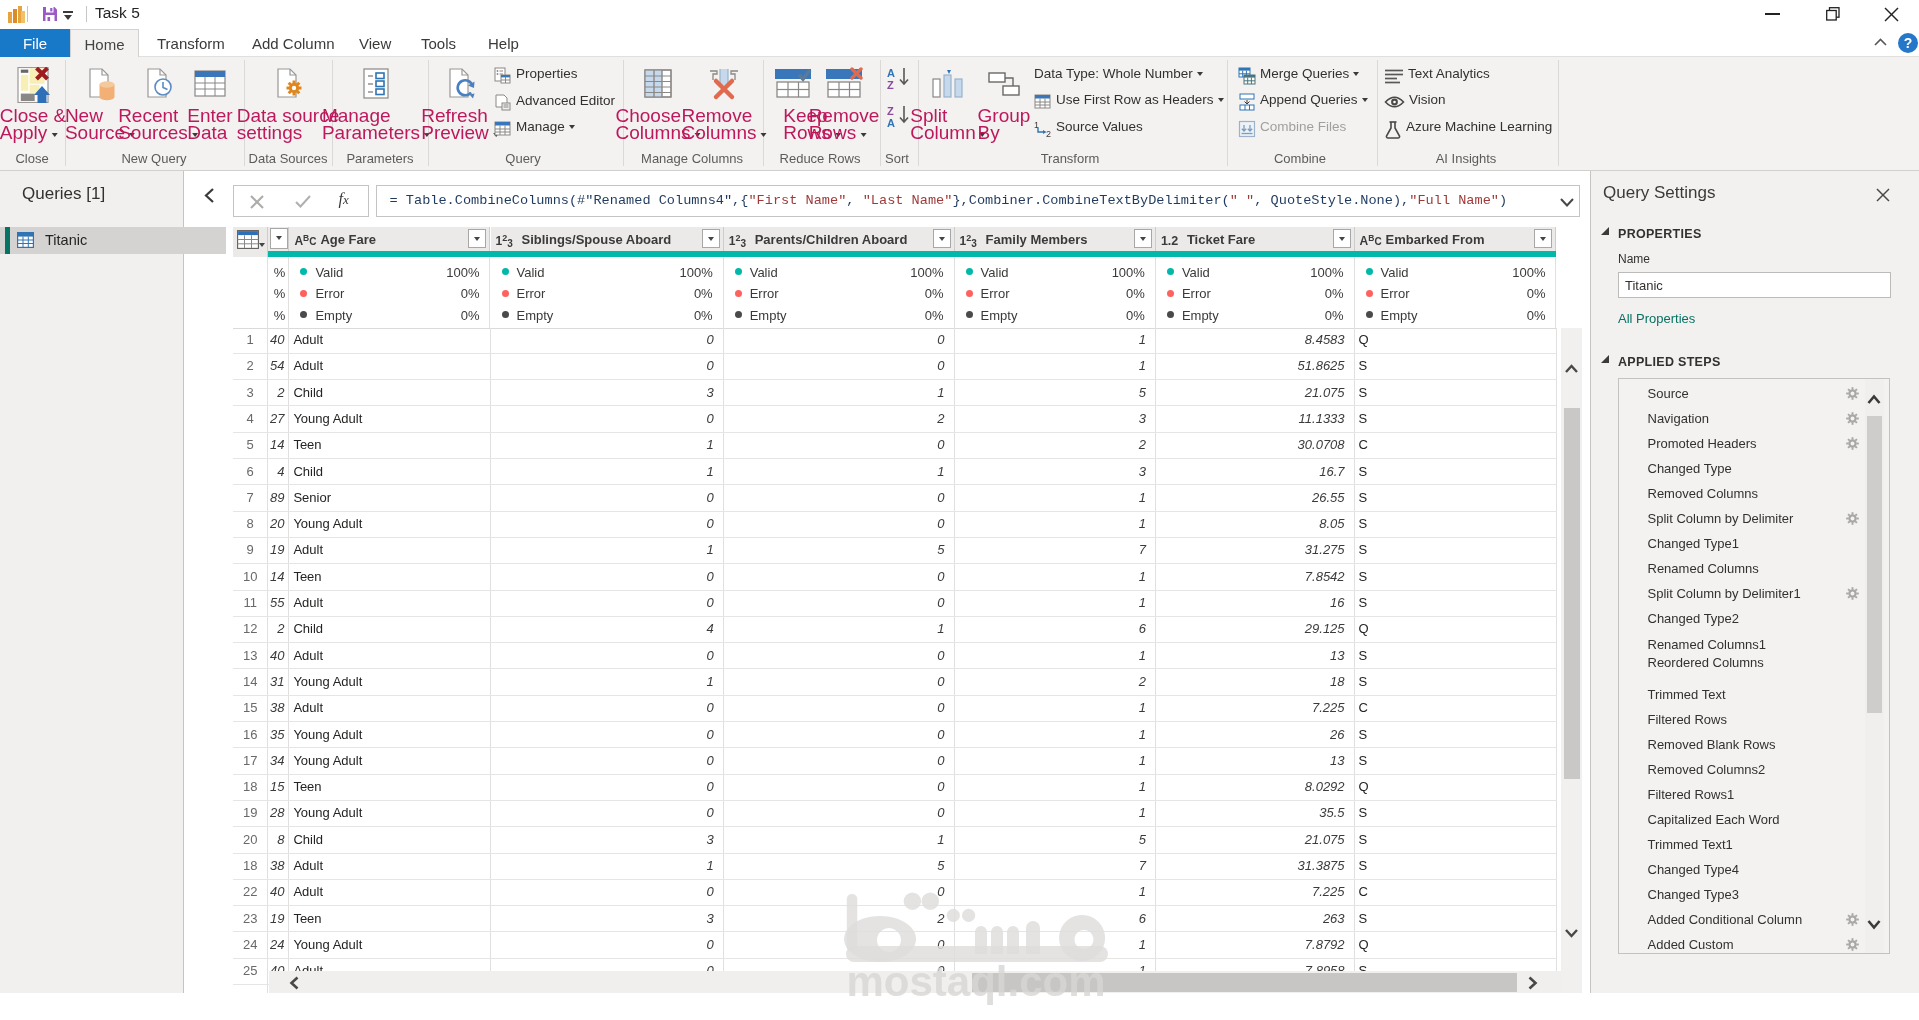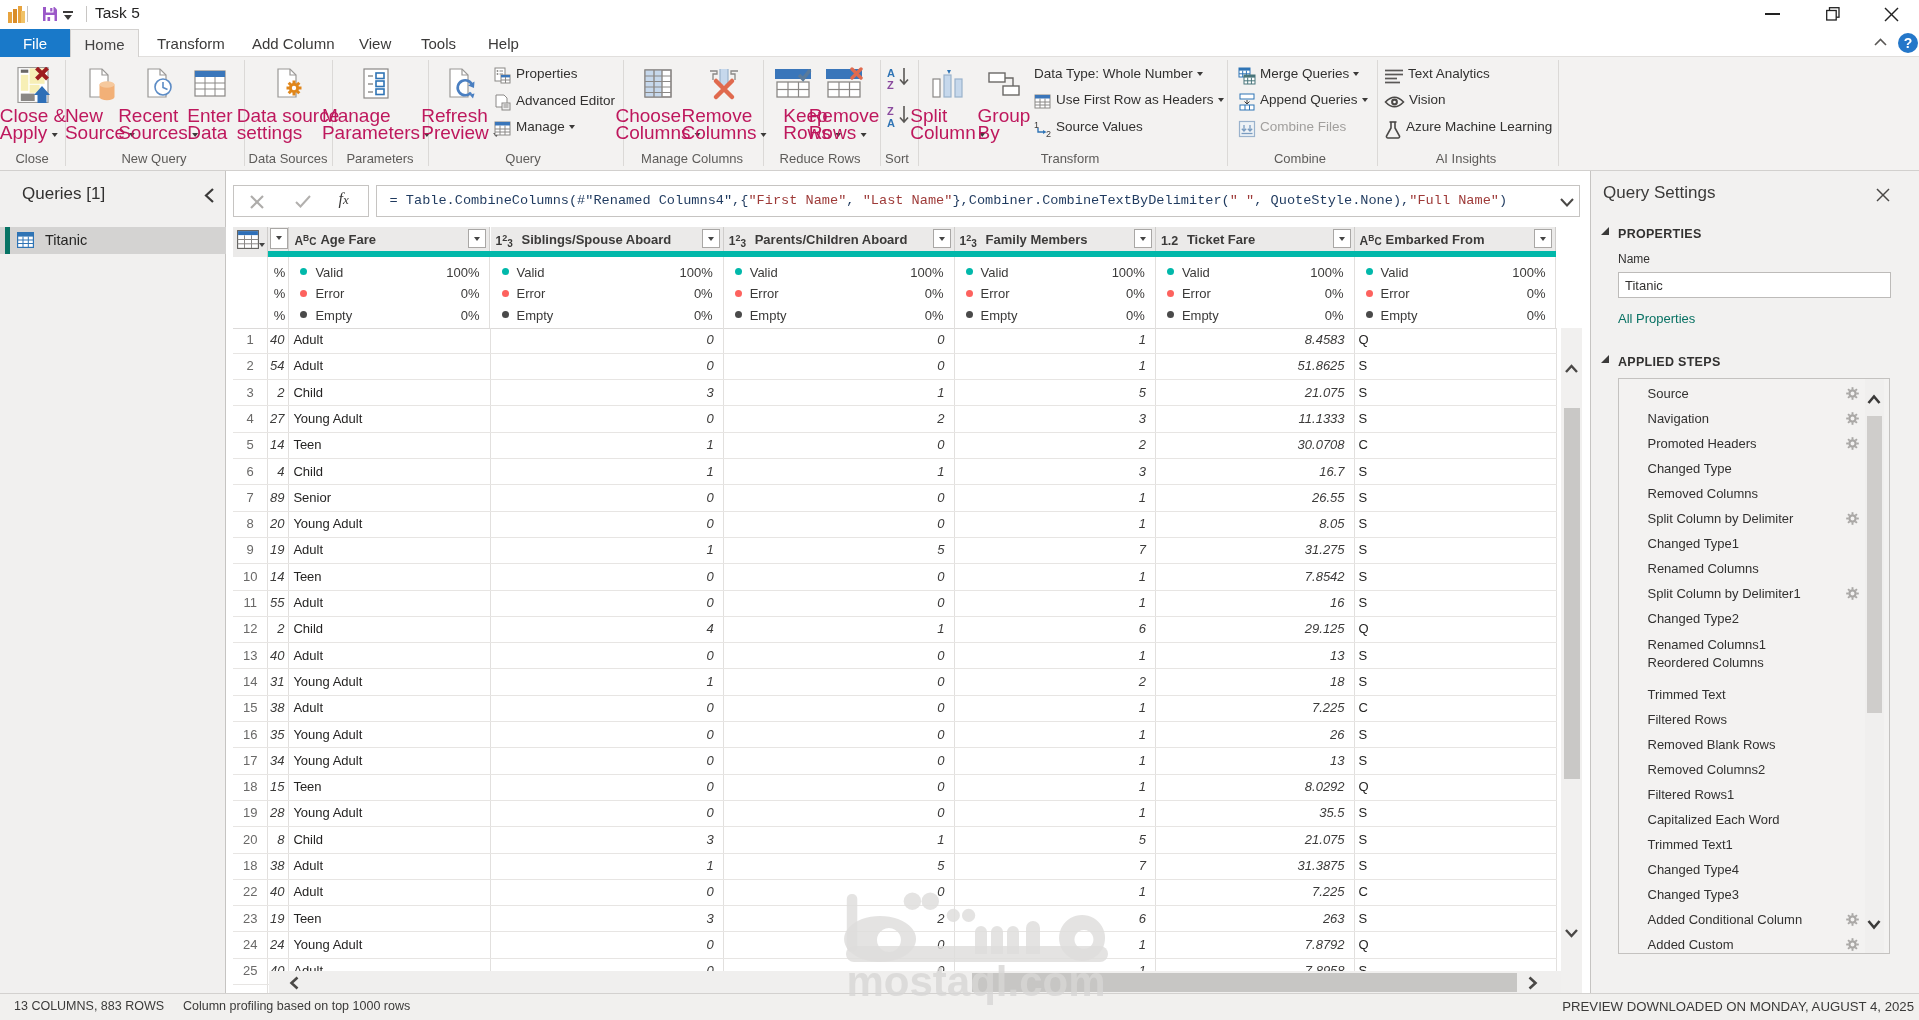--- a/index.html
+++ b/index.html
@@ -18,21 +18,21 @@
 
 #ribbon{left:0;top:57px;width:1919px;height:114px;background:#f3f2f1;border-bottom:1px solid #d2d0ce;}
 .rsep{top:3px;width:1px;height:106px;background:#dbd9d7;}
 .glabel{top:94px;font-size:13px;color:#5d5b59;text-align:center;transform:translateX(-50%);white-space:nowrap;}
 .bigbtn{top:10px;text-align:center;transform:translateX(-50%);}
 .bigtxt{top:51px;font-size:19px;color:#be185d;text-align:left;transform:translateX(-50%);line-height:16.5px;white-space:nowrap;}
 .smalltxt{font-size:13.5px;color:#323130;white-space:nowrap;}
 .caret{display:inline-block;width:0;height:0;border-left:3.5px solid transparent;border-right:3.5px solid transparent;border-top:4px solid #3b3a39;vertical-align:2px;margin-left:4px;}
 
 #main{left:0;top:171px;width:1919px;height:822px;background:#fff;}
-#leftpanel{left:0;top:0;width:226px;height:822px;background:#f1f0ef;border-right:1px solid #c6c4c2;}
+#leftpanel{left:0;top:0;width:184px;height:822px;background:#f1f0ef;border-right:1px solid #c6c4c2;}
 #rightpanel{left:1590px;top:0;width:329px;height:822px;background:#f2f1f0;border-left:1px solid #c6c4c2;}
 
 .fbox{background:#fff;border:1px solid #c6c4c2;}
 
 .hdrcell{top:56px;height:24px;background:#ebeae9;border-right:1px solid #cfcdcb;}
 .hdrname{font-size:13px;font-weight:bold;color:#3b3a39;white-space:nowrap;}
 .ddbtn{background:#fff;border:1px solid #a9a7a5;width:18px;height:19px;}
 .ddbtn:after{content:"";position:absolute;left:5px;top:7px;width:0;height:0;border-left:3.5px solid transparent;border-right:3.5px solid transparent;border-top:4.5px solid #444;}
 .profcell{top:85.5px;height:71px;background:#fff;border-right:1px solid #e2e0de;font-size:13px;color:#3b3a39;}
 .dot{position:absolute;width:7px;height:7px;border-radius:50%;}
@@ -963,25 +963,20 @@
               <path d="M1.5 9 l5.5-6.5 5.5 6.5" fill="none" stroke="#3b3a39" stroke-width="2.6"></path>
             </svg>
 <div class="abs" style="left:2px;top:37px;width:15px;height:297px;background:#cfcdcb"></div>
 <svg class="abs" style="left:2.5px;top:540px" width="14" height="11" viewBox="0 0 14 11">
               <path d="M1.5 2 l5.5 6.5 5.5-6.5" fill="none" stroke="#3b3a39" stroke-width="2.6"></path>
             </svg>
 </div>
 </div>
 </div>
 </div>
-<div class="abs" id="statusbar">
-<div class="abs sbtxt" style="left:14px">13 COLUMNS, 883 ROWS</div>
-<div class="abs sbtxt" style="left:183px">Column profiling based on top 1000 rows</div>
-<div class="abs sbtxt" style="right:5px;font-size:13.2px">PREVIEW DOWNLOADED ON MONDAY, AUGUST 4, 2025</div>
-</div>
 <svg class="abs" style="left:840px;top:886px;z-index:50" width="280" height="125" viewBox="0 0 280 125">
 <g fill="rgba(222,221,220,0.82)">
 <rect x="6" y="60" width="262" height="16" rx="8"></rect>
 <path fill-rule="evenodd" d="M40 30 a36 23 0 1 0 0.1 0 z M49 42 a12 12 0 1 1 -0.1 0 z"></path>
 <path fill-rule="evenodd" d="M242 29 a23 23 0 1 0 0.1 0 z M244 44 a9.5 9.5 0 1 1 -0.1 0 z"></path>
 <rect x="6.8" y="8" width="10.5" height="58" rx="5"></rect>
 <path d="M135 68 v-22 a6 6 0 0 1 12 0 v22 z M151 68 v-22 a6 6 0 0 1 12 0 v22 z M167 68 v-22 a6 6 0 0 1 12 0 v22 z M186 68 v-26 a7 7 0 0 1 14 0 v26 z"></path>
 <circle cx="72.4" cy="15.2" r="8.7"></circle>
         <circle cx="90.3" cy="15.2" r="8.7"></circle>
 <circle cx="113.3" cy="29.4" r="6.6"></circle>

